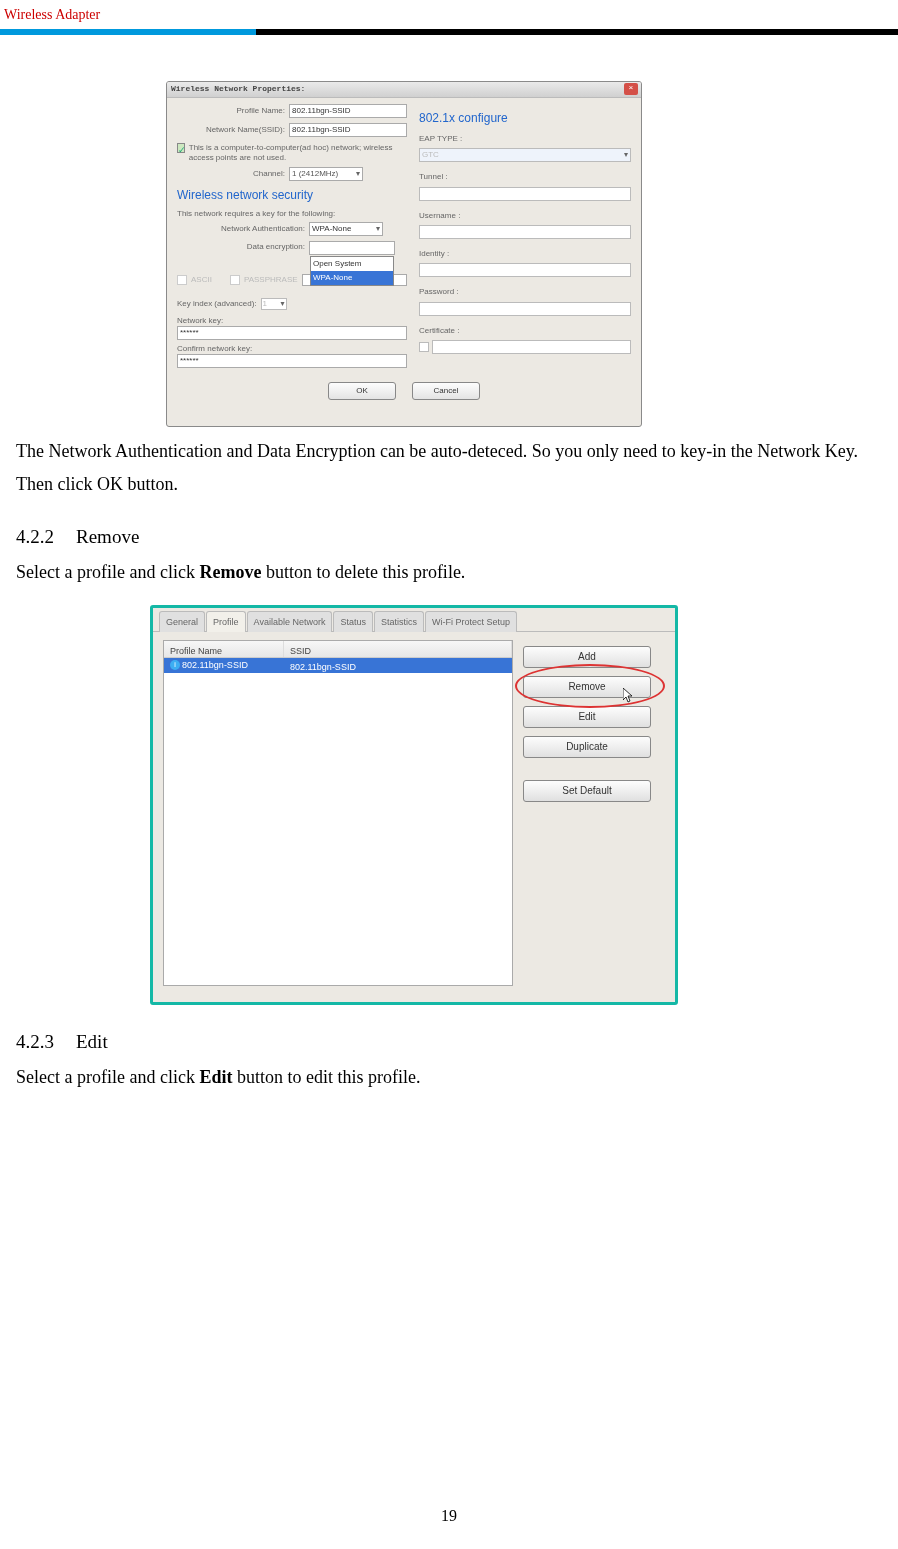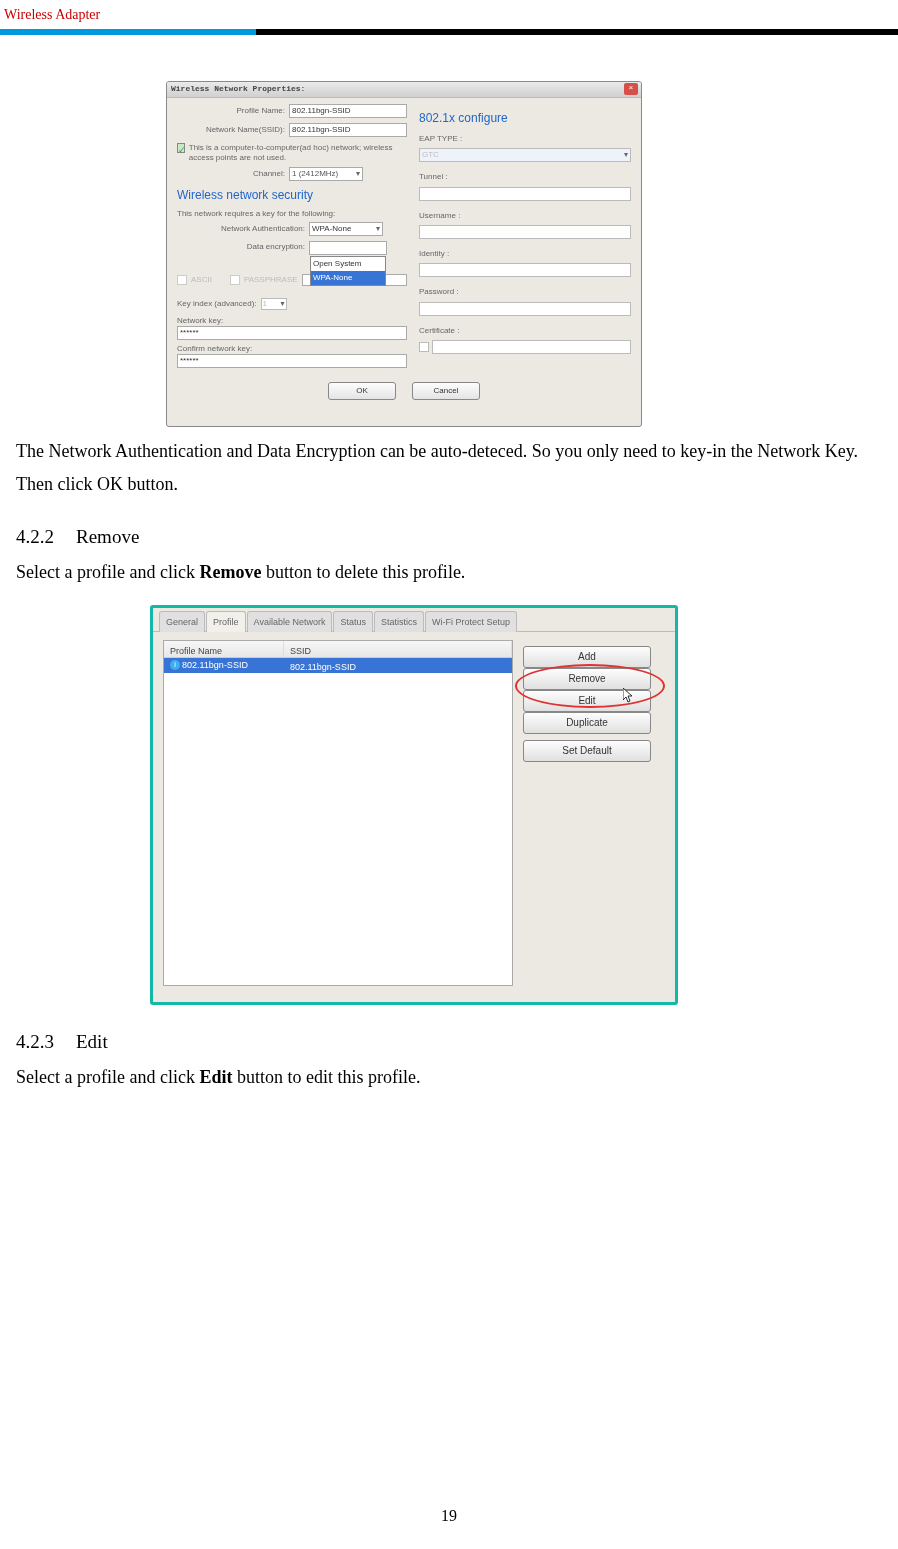--- a/index.html
+++ b/index.html
@@ -108,21 +108,21 @@
   .dlg2 .list{background:#fff;border:1px solid #aaa;width:350px;height:346px;position:relative;overflow:hidden;}
   .dlg2 .list-head{display:flex;background:linear-gradient(#f7f7f7,#e7e7e7);border-bottom:1px solid #ccc;height:17px;font-size:9px;color:#444;}
   .dlg2 .list-head div{padding:2px 6px;border-right:1px solid #ddd;}
   .dlg2 .col-pn{width:120px;}
   .dlg2 .col-ssid{flex:1;}
   .dlg2 .list-row{display:flex;height:15px;font-size:9px;}
   .dlg2 .list-row.sel{background:#3874d6;color:#fff;}
   .dlg2 .list-row .cell{padding:1px 6px;}
   .dlg2 .list-row .cell.pn{width:120px;display:flex;align-items:center;gap:2px;}
   .dlg2 .info-ic{width:10px;height:10px;border-radius:50%;background:#3daef2;color:#fff;font-size:7px;text-align:center;line-height:10px;display:inline-block;}
-  .dlg2 .btncol{display:flex;flex-direction:column;padding-top:6px;position:relative;}
+  .dlg2 .btncol{display:flex;flex-direction:column;gap:8px;padding-top:6px;position:relative;}
   .dlg2 .btn2{background:linear-gradient(#fdfdfd,#e0e0e0);border:1px solid #888;border-radius:3px;width:128px;height:22px;text-align:center;line-height:20px;color:#333;font-size:10px;}
   .dlg2 .circle{position:absolute;border:2px solid #d33;border-radius:50%;width:150px;height:44px;left:-8px;top:24px;pointer-events:none;}
   .dlg2 .cursor{position:absolute;left:100px;top:48px;width:12px;height:16px;}
   .dlg2 .cursor svg{width:12px;height:16px;}
 
   .page-num{position:absolute;bottom:18px;left:0;width:100%;text-align:center;font-size:16px;}
 </style>
 </head>
 <body>
 
@@ -164,21 +164,21 @@
         <div class="chk-txt">This network requires a key for the following:</div>
         <div class="row" style="margin-top:3px;">
           <div class="lbl" style="width:128px;">Network Authentication:</div>
           <div class="input" style="flex:none;width:74px;display:flex;justify-content:space-between;align-items:center;">
             <span>WPA-None</span>
             <span class="chev">▾</span>
           </div>
         </div>
         <div class="row">
           <div class="lbl" style="width:128px;">Data encryption:</div>
-          <div class="input dropdown-open" style="flex:none;width:78px;">
+          <div class="input dropdown-open" style="flex:none;width:86px;">
             <div class="dd-list">
               <div class="dd-item">Open System</div>
               <div class="dd-item sel">WPA-None</div>
             </div>
           </div>
         </div>
         <div class="row" style="margin-top:18px;">
           <span class="chk disabled" style="border-color:#ccc;"></span>
           <span class="disabled">ASCII</span>
           <span style="width:10px;"></span>

